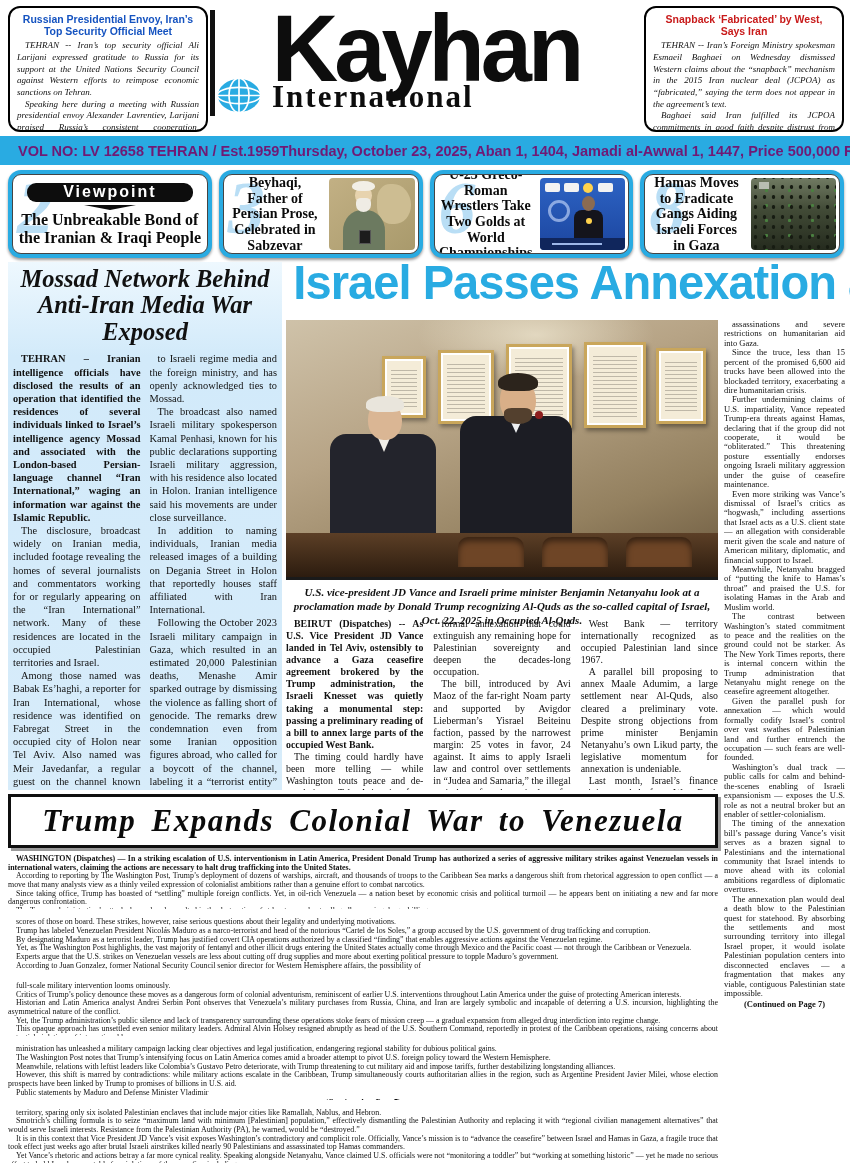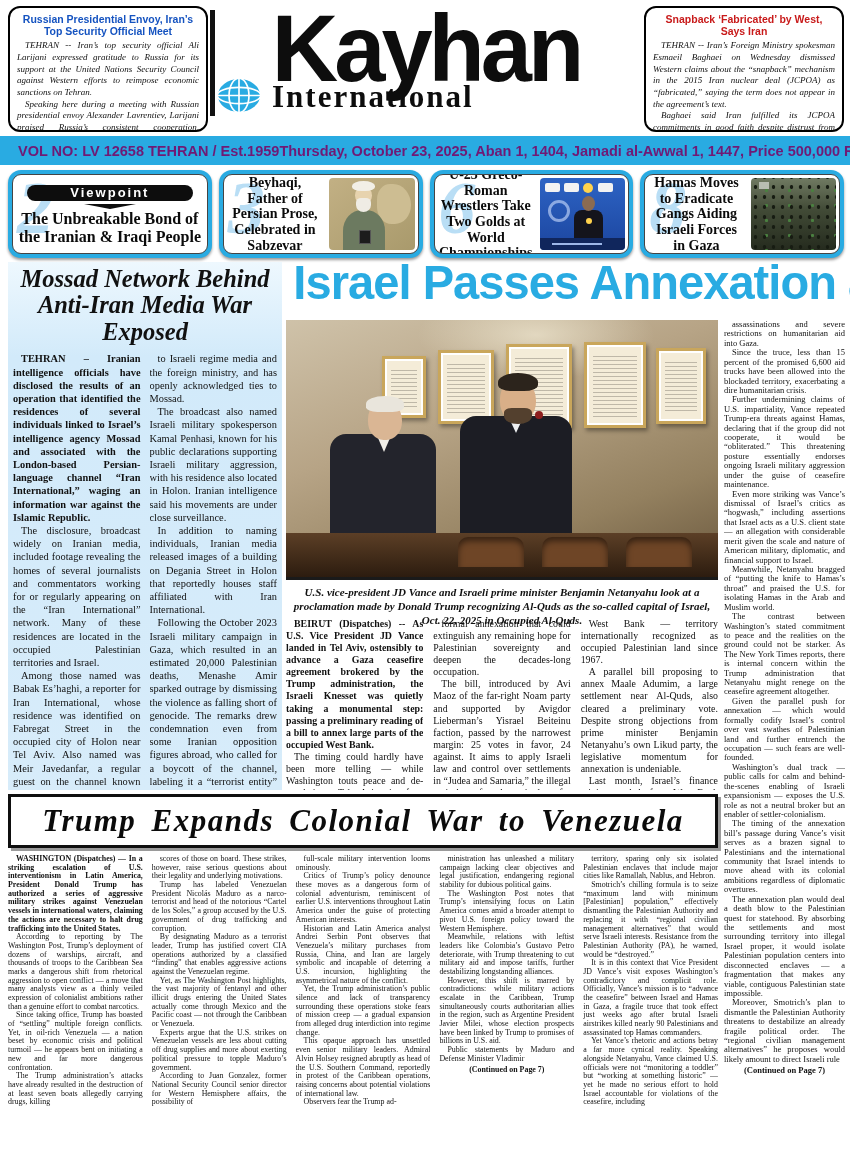--- a/index.html
+++ b/index.html
@@ -50,21 +50,21 @@
     position:absolute; left:4px; top:-4px; font-size:74px; font-weight:bold; font-style:italic;
     color:#b9def5; line-height:1; z-index:0; pointer-events:none;
   }
   .promo-title {
     position:relative; z-index:1; font-weight:bold; text-align:center;
     font-size:14px; line-height:1.12; padding:1px 4px; color:#0b0b0b;
   }
   .promo-title.big { font-size:16px; }
   .vp-bar {
     position:relative; z-index:1; width:86%; margin:3px auto 4px; background:#0d0d0d; color:#fff;
-    font-family:"Liberation Sans",sans-serif; font-weight:bold; font-size:13px; letter-spacing:2px;
+    font-family:"Liberation Sans",sans-serif; font-weight:bold; font-size:16px; letter-spacing:2px;
     text-align:center; border-radius:9px; padding:0 0 1px;
   }
   .vp-tri { width:0; height:0; margin:-1px auto 0; border-left:26px solid transparent;
     border-right:26px solid transparent; border-top:5px solid #0d0d0d; position:relative; z-index:1; }
   .promo-img { flex:1; margin:3px; border-radius:4px; position:relative; overflow:hidden; }
   .img-beyhaqi { background:linear-gradient(140deg,#c2b084,#a99a6c); }
   .bey-map { position:absolute; right:4px; top:6px; width:34px; height:40px; background:#cdbd92; border-radius:40% 55% 50% 45%; }
   .bey-head { position:absolute; left:26px; top:8px; width:17px; height:19px; background:#e7d3ae; border-radius:50%; }
   .bey-turban { position:absolute; left:23px; top:3px; width:23px; height:10px; background:#f2efe6; border-radius:50% 50% 40% 40%; }
   .bey-beard { position:absolute; left:27px; top:20px; width:15px; height:14px; background:#efece4; border-radius:40% 40% 60% 60%; }
@@ -155,21 +155,21 @@
   .mid-cols { position:absolute; left:286px; top:356px; width:432px; height:172px; display:flex; gap:10px; overflow:hidden; }
   .midcol { flex:1; font-size:9.9px; line-height:1.22; overflow:hidden; }
   .right-col { position:absolute; left:724px; top:58px; width:121px; height:848px;
     font-size:8.5px; line-height:1.11; overflow:hidden; }
   
   .venezuela { position:absolute; left:8px; top:532px; width:710px; height:374px; }
   .ven-headbox { height:54px; border:3px solid #0f0f0f; background:#fff;
     box-shadow:3px 3px 0 #9a9a9a; display:flex; align-items:center; justify-content:center; }
   .ven-headline { font-weight:bold; font-style:italic; font-size:31px; letter-spacing:1.5px;
     word-spacing:6px; white-space:nowrap; color:#0b0b0b; }
-  .ven-cols { display:flex; gap:9px; margin-top:7px; height:308px; overflow:hidden; }
+  .ven-cols { display:flex; gap:9px; margin-top:7px; height:308px; overflow:hidden;flex-direction:column; }
   .vcol { flex:1; font-size:7.9px; line-height:1.1; overflow:hidden; }
 </style>
 </head>
 <body>
 
 <div class="page">
 
   <div class="header">
     <div class="info-box">
       <div class="info-title blue">Russian Presidential Envoy, Iran’s Top Security Official Meet</div>
@@ -342,21 +342,20 @@
           <p class="para">assassinations and severe restrictions on humanitarian aid into Gaza.</p>
           <p class="para">Since the truce, less than 15 percent of the promised 6,600 aid trucks have been allowed into the blockaded territory, exacerbating a dire humanitarian crisis.</p>
           <p class="para">Further undermining claims of U.S. impartiality, Vance repeated Trump-era threats against Hamas, declaring that if the group did not cooperate, it would be “obliterated.” This threatening posture essentially endorses ongoing Israeli military aggression under the guise of ceasefire maintenance.</p>
           <p class="para">Even more striking was Vance’s dismissal of Israel’s critics as “hogwash,” including assertions that Israel acts as a U.S. client state — an allegation with considerable merit given the scale and nature of American military, diplomatic, and financial support to Israel.</p>
           <p class="para">Meanwhile, Netanyahu bragged of “putting the knife to Hamas’s throat” and praised the U.S. for isolating Hamas in the Arab and Muslim world.</p>
           <p class="para">The contrast between Washington’s stated commitment to peace and the realities on the ground could not be starker. As The New York Times reports, there is internal concern within the Trump administration that Netanyahu might renege on the ceasefire agreement altogether.</p>
           <p class="para">Given the parallel push for annexation — which would formally codify Israel’s control over vast swathes of Palestinian land and further entrench the occupation — such fears are well-founded.</p>
           <p class="para">Washington’s dual track — public calls for calm and behind-the-scenes enabling of Israeli expansionism — exposes the U.S. role as not a neutral broker but an enabler of settler-colonialism.</p>
           <p class="para">The timing of the annexation bill’s passage during Vance’s visit serves as a brazen signal to Palestinians and the international community that Israel intends to move ahead with its colonial ambitions regardless of diplomatic overtures.</p>
           <p class="para">The annexation plan would deal a death blow to the Palestinian quest for statehood. By absorbing the settlements and most surrounding territory into illegal Israel proper, it would isolate Palestinian population centers into disconnected enclaves — a fragmentation that makes any viable, contiguous Palestinian state impossible.</p>
-          <p class="para">Moreover, Smotrich’s plan to dismantle the Palestinian Authority threatens to destabilize an already fragile political order. The “regional civilian management alternatives” he proposes would likely amount to direct Israeli rule</p>
         </div>
       <p class="continued">(Continued on Page 7)</p>
     </div>
 
     <div class="venezuela">
       <div class="ven-headbox">
         <span class="ven-headline">Trump Expands Colonial War to Venezuela</span>
       </div>
       <div class="ven-cols">
         <div class="vcol">

